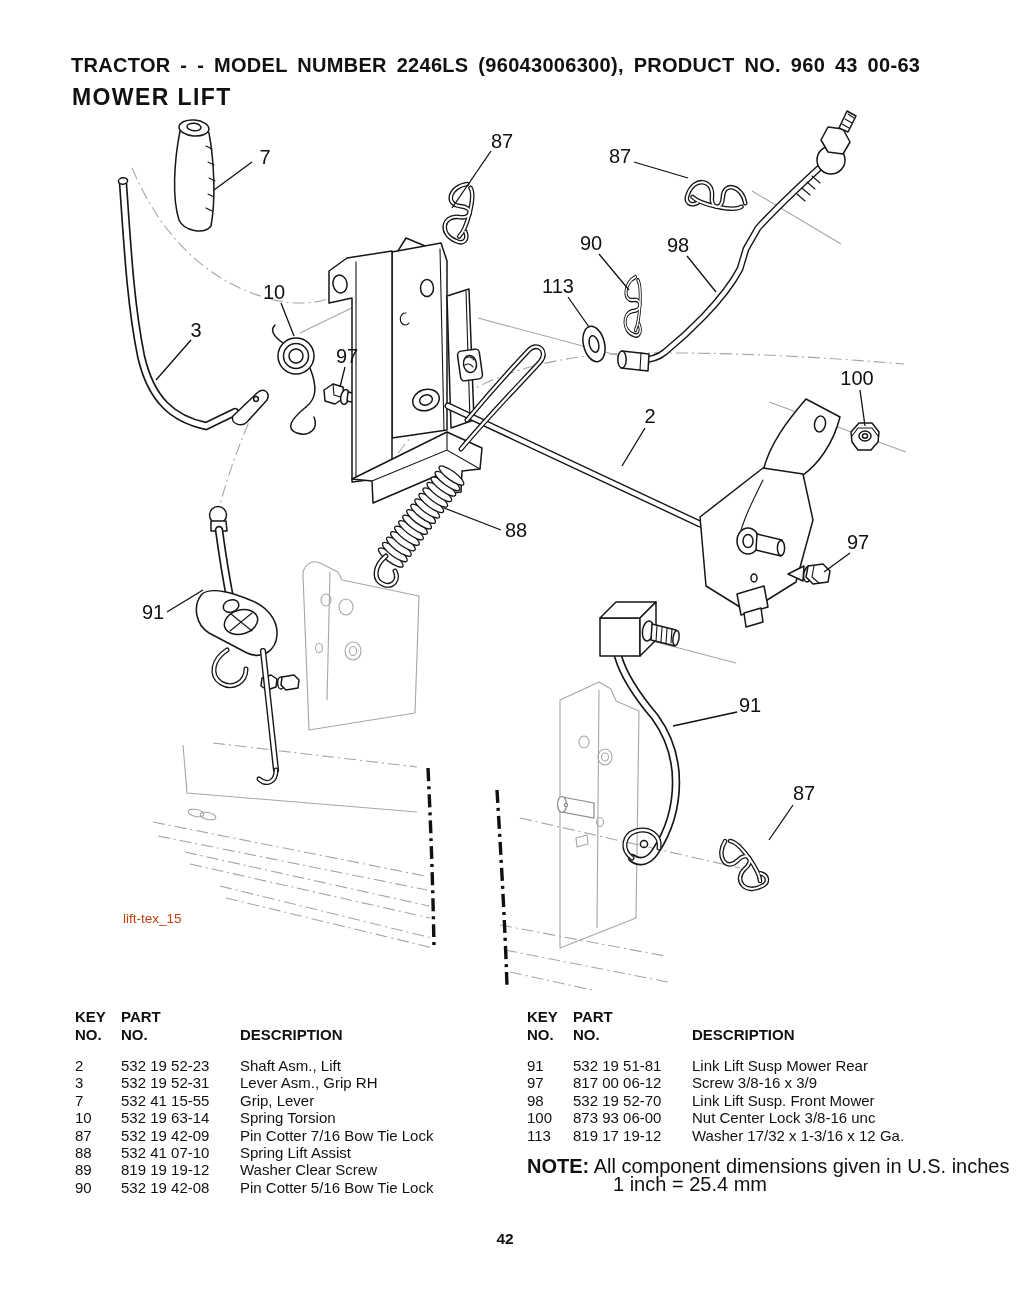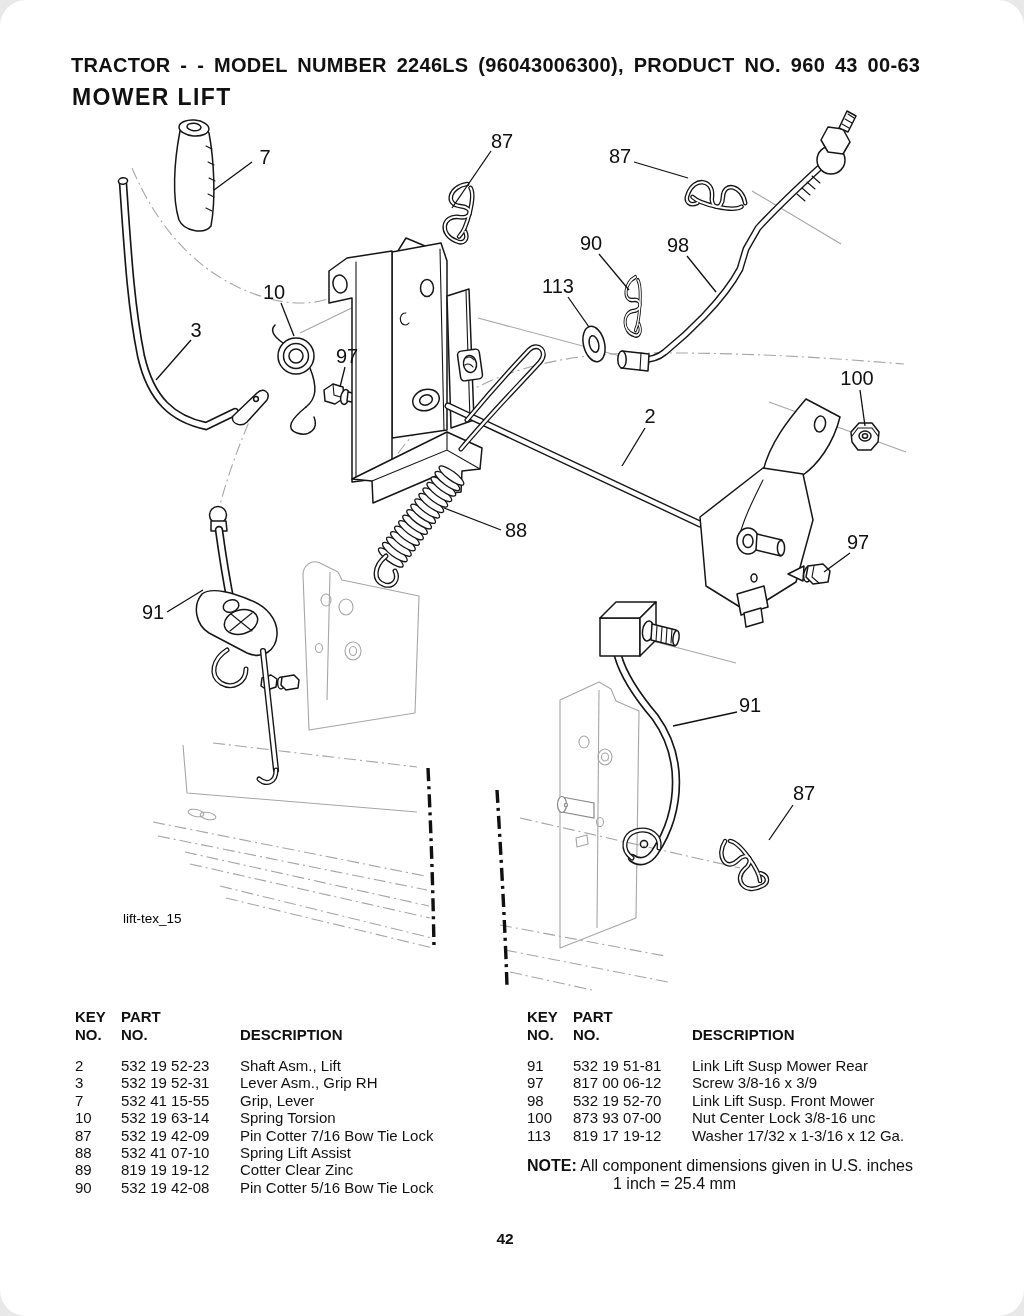--- a/index.html
+++ b/index.html
@@ -1,21 +1,21 @@
 <!DOCTYPE html>
 <html><head>
 <meta charset="utf-8">
 <style>
   html,body{margin:0;padding:0;background:#e8e8e8;}
   .page{position:relative;width:1024px;height:1316px;background:#ffffff;margin:0 auto;
-        font-family:"Liberation Sans",sans-serif;color:#111;overflow:hidden;border-radius:26px;}
+        font-family:"Liberation Sans",sans-serif;color:#111;overflow:hidden;}
   .title{position:absolute;left:71px;top:54px;font-size:20px;font-weight:bold;
          letter-spacing:0.3px;word-spacing:4px;white-space:nowrap;}
   .subtitle{position:absolute;left:72px;top:84px;font-size:23px;font-weight:bold;letter-spacing:1.4px;}
-  .figlabel{position:absolute;left:123px;top:911px;font-size:13.5px;color:#000000;}
+  .figlabel{position:absolute;left:123px;top:911px;font-size:13.5px;color:#c2410c;}
   svg{position:absolute;left:0;top:0;}
   
   .k{fill:none;stroke:#161616;stroke-width:1.5;stroke-linecap:round;stroke-linejoin:round;}
   .k1{fill:none;stroke:#161616;stroke-width:1.1;stroke-linecap:round;}
   .kf{fill:#fff;stroke:#161616;stroke-width:1.5;stroke-linejoin:round;}
   .kf2{fill:#fff;stroke:#161616;stroke-width:1.3;}
   .g{fill:none;stroke:#a6a6a6;stroke-width:1.1;stroke-linejoin:round;}
   .g2{fill:#fff;stroke:#8a8a8a;stroke-width:1.2;}
   .gd{fill:none;stroke:#a6a6a6;stroke-width:1.1;stroke-dasharray:12 4 2 4;}
   .hv{fill:none;stroke:#101010;stroke-width:3.4;stroke-dasharray:13 5 3 5;}
@@ -32,21 +32,21 @@
   .co{font-family:"Liberation Sans",sans-serif;font-size:20px;fill:#101010;}
   .cl{stroke:#101010;stroke-width:1.3;}
   
   .ptable{position:absolute;font-size:15px;line-height:17.4px;}
   .t0{left:75px;top:1008px;width:440px;}
   .t1{left:527px;top:1008px;width:470px;}
   .prow{display:grid;grid-template-columns:46px 119px 1fr;}
   .phead .prow{font-weight:bold;line-height:18px;}
   .rows{margin-top:13px;}
   .pc{white-space:nowrap;}
-  .note{position:absolute;left:527px;top:1157px;font-size:16px;line-height:18px;}
+  .note{position:absolute;left:527px;top:1157px;font-size:20px;line-height:18px;}
   .note b{font-weight:bold;}
   .note .l2{margin-left:86px;}
   .pageno{position:absolute;left:473px;top:1230px;width:64px;text-align:center;
           font-size:15.5px;font-weight:bold;}
 </style>
 </head>
 <body>
 
 <div class="page">
 
@@ -377,21 +377,21 @@
           <span class="pc">Pin Cotter 7/16 Bow Tie Lock</span>
         </div>
         <div class="prow">
           <span class="pc">88</span>
           <span class="pc">532 41 07-10</span>
           <span class="pc">Spring Lift Assist</span>
         </div>
         <div class="prow">
           <span class="pc">89</span>
           <span class="pc">819 19 19-12</span>
-          <span class="pc">Cotter Clear Zinc</span>
+          <span class="pc">Washer Clear Screw</span>
         </div>
         <div class="prow">
           <span class="pc">90</span>
           <span class="pc">532 19 42-08</span>
           <span class="pc">Pin Cotter 5/16 Bow Tie Lock</span>
         </div>
       </div>
   </div>
 
   <div class="ptable t1">
@@ -418,21 +418,21 @@
           <span class="pc">817 00 06-12</span>
           <span class="pc">Screw 3/8-16 x 3/9</span>
         </div>
         <div class="prow">
           <span class="pc">98</span>
           <span class="pc">532 19 52-70</span>
           <span class="pc">Link Lift Susp. Front Mower</span>
         </div>
         <div class="prow">
           <span class="pc">100</span>
-          <span class="pc">873 93 07-00</span>
+          <span class="pc">873 93 06-00</span>
           <span class="pc">Nut Center Lock 3/8-16 unc</span>
         </div>
         <div class="prow">
           <span class="pc">113</span>
           <span class="pc">819 17 19-12</span>
           <span class="pc">Washer 17/32 x 1-3/16 x 12 Ga.</span>
         </div>
       </div>
   </div>
 

